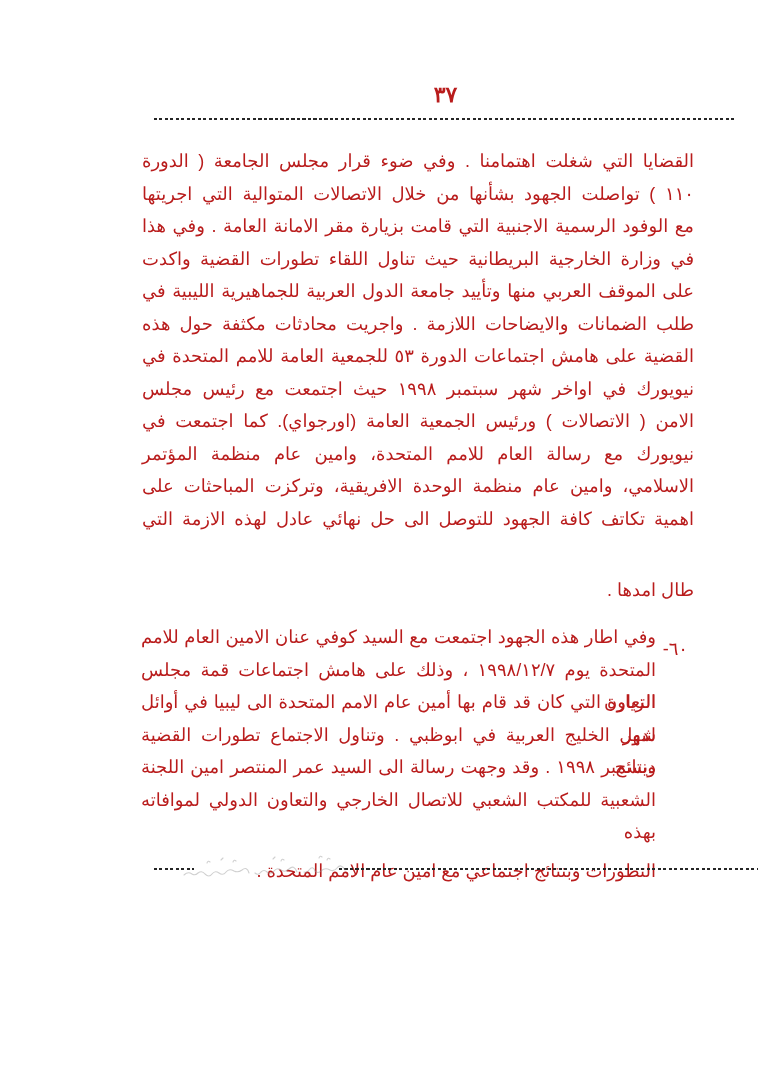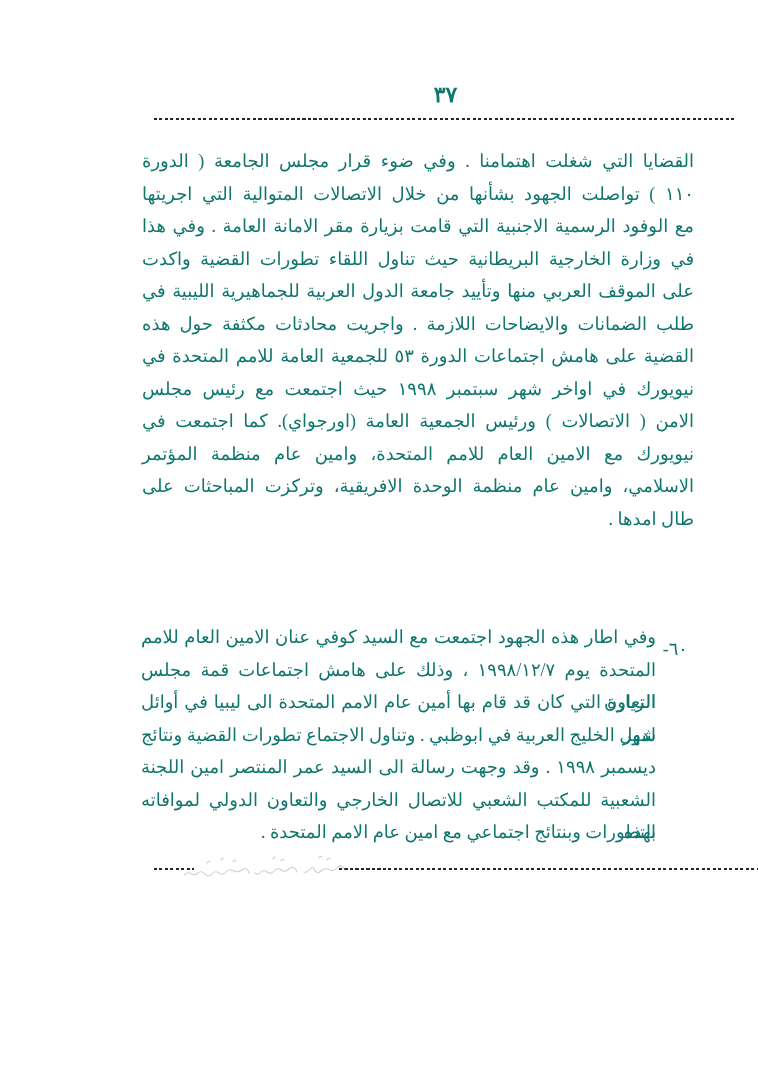--- a/index.html
+++ b/index.html
@@ -5,22 +5,22 @@
   html, body {
     margin: 0;
     padding: 0;
     background: #ffffff;
   }
   .page {
     position: relative;
     width: 689px;
     height: 1078px;
     background: #ffffff;
-    font-family: Liberation Serif, serif;
-    color: #0f766e;
+    font-family: Liberation Sans, sans-serif;
+    color: #b91c1c;
     direction: rtl;
     overflow: hidden;
   }
   .pageno {
     position: absolute;
     top: 82px;
     left: 85px;
     width: 583px;
     text-align: center;
     font-size: 22px;
@@ -68,20 +68,21 @@
   }
   .line {
     text-align: justify;
     text-align-last: justify;
     height: 32.5px;
     overflow: visible;
   }
   .line-last {
     text-align: right;
     text-align-last: right;
+    margin-top: 39px;
   }
   .footrule-left {
     top: 868px;
     left: 85px;
     width: 40px;
   }
   .footrule-right {
     top: 868px;
     left: 270px;
     width: 420px;
@@ -107,22 +108,23 @@
   <div class="para p1">
       <div class="line">القضايا التي شغلت اهتمامنا . وفي ضوء قرار مجلس الجامعة ( الدورة</div>
       <div class="line">١١٠ ) تواصلت الجهود بشأنها من خلال الاتصالات المتوالية التي اجريتها</div>
       <div class="line">مع الوفود الرسمية الاجنبية التي قامت بزيارة مقر الامانة العامة . وفي هذا</div>
       <div class="line">في وزارة الخارجية البريطانية حيث تناول اللقاء تطورات القضية واكدت</div>
       <div class="line">على الموقف العربي منها وتأييد جامعة الدول العربية للجماهيرية الليبية في</div>
       <div class="line">طلب الضمانات والايضاحات اللازمة . واجريت محادثات مكثفة حول هذه</div>
       <div class="line">القضية على هامش اجتماعات الدورة ٥٣ للجمعية العامة للامم المتحدة في</div>
       <div class="line">نيويورك في اواخر شهر سبتمبر ١٩٩٨ حيث اجتمعت مع رئيس مجلس</div>
       <div class="line">الامن ( الاتصالات ) ورئيس الجمعية العامة (اورجواي). كما اجتمعت في</div>
-      <div class="line">نيويورك مع الامين العام للامم المتحدة، وامين عام منظمة المؤتمر</div>
+      <div class="line">نيويورك مع رسالة العام للامم المتحدة، وامين عام منظمة المؤتمر</div>
       <div class="line">الاسلامي، وامين عام منظمة الوحدة الافريقية، وتركزت المباحثات على</div>
+      <div class="line">اهمية تكاتف كافة الجهود للتوصل الى حل نهائي عادل لهذه الازمة التي</div>
       <div class="line line-last">طال امدها .</div>
     </div>
 
   <div class="para p2">
     <span class="p2-marker">٦٠-</span>
     <div class="p2-lines">
         <div class="line">وفي اطار هذه الجهود اجتمعت مع السيد كوفي عنان الامين العام للامم</div>
         <div class="line">المتحدة يوم ١٩٩٨/١٢/٧ ، وذلك على هامش اجتماعات قمة مجلس التعاون</div>
         <div class="line">الزيارة التي كان قد قام بها أمين عام الامم المتحدة الى ليبيا في أوائل شهر</div>
         <div class="line">لدول الخليج العربية في ابوظبي . وتناول الاجتماع تطورات القضية ونتائج</div>

